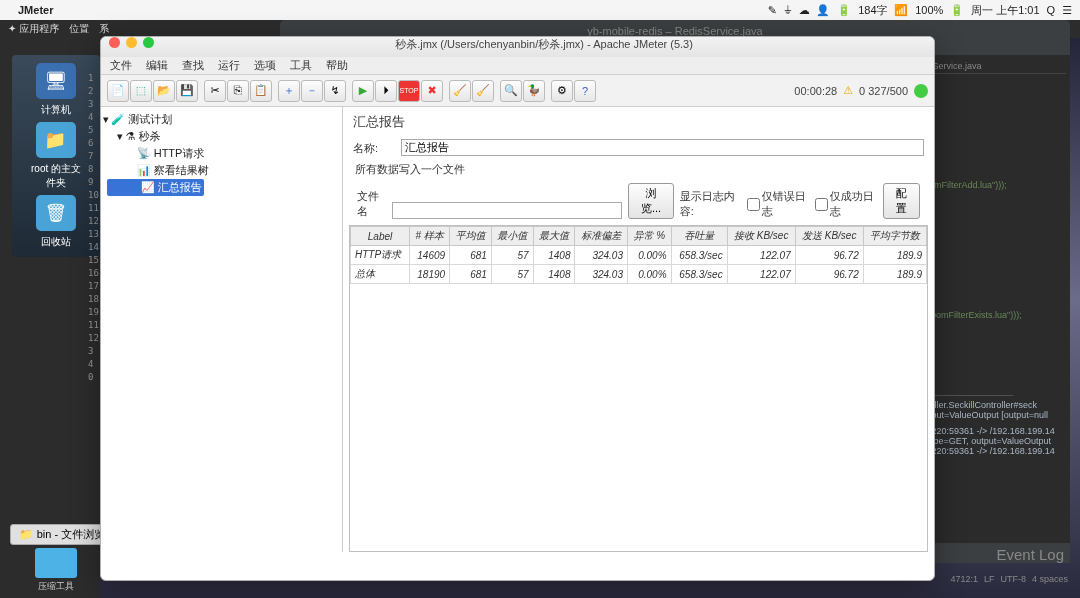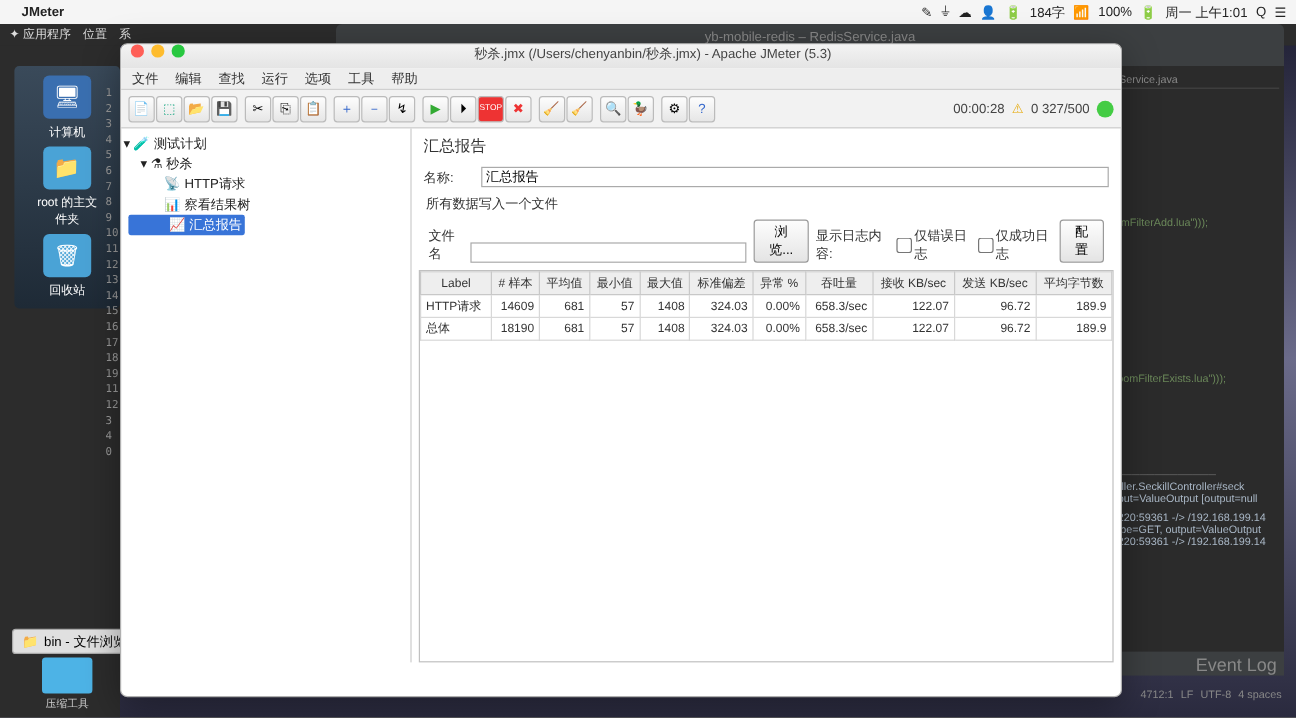--- a/index.html
+++ b/index.html
@@ -40,21 +40,21 @@
 .jm-main .heading { padding:6px 10px; font-size:13px; color:#333; }
 .formrow { display:flex; align-items:flex-end; padding:2px 10px; gap:6px; }
 .formrow label { width:42px; }
 .formrow input[type=text] { flex:1; border:1px solid #aaa; height:17px; font-size:11px; padding:0 3px; }
 .section-sub { padding:4px 12px; font-size:11px; color:#333; }
 .file-row { display:flex; align-items:flex-end; gap:6px; padding:2px 14px; }
 .file-row input[type=text] { width:260px; border:1px solid #aaa; height:17px; }
 .file-row .chklabel { display:flex; align-items:center; gap:2px; }
 .btn { border:1px solid #999; background:linear-gradient(#fdfdfd,#e4e4e4); border-radius:3px; padding:2px 8px; font-size:11px; cursor:pointer; }
 .tbl-wrap { margin:4px 6px 0 6px; border:1px solid #c0c0c0; flex:1; overflow:auto; background:#fff; }
-table { width:100%; border-collapse:collapse; font-size:10px; }
+table { width:100%; border-collapse:collapse; font-size:10px;font-style:italic; }
 th { background:#eee; border:1px solid #c8c8c8; padding:2px 4px; font-weight:normal; color:#333; }
 td { border:1px solid #d8d8d8; padding:2px 4px; text-align:right; }
 td:first-child { text-align:left; }
 .jm-footer { height:28px; border-top:1px solid #ccc; display:flex; align-items:center; justify-content:center; gap:10px; font-size:11px; }
 .bin-task { position:absolute; left:10px; bottom:53px; background:#e0e0e0; border:1px solid #aaa; border-radius:3px; padding:2px 8px; font-size:11px; display:flex; align-items:center; gap:4px; z-index:6; }
 .folder-dock { position:absolute; left:35px; bottom:5px; text-align:center; font-size:9px; color:#ccc; z-index:6; }
 .folder-dock .f { width:42px; height:30px; background:#4db3e6; border-radius:3px; margin-bottom:2px; }
 .gnome-top { position:absolute; top:20px; left:0; right:0; height:18px; background:#2c2c2c; color:#ddd; font-size:10px; display:flex; align-items:center; padding:0 8px; z-index:3; gap:10px; }
 .linenum { position:absolute; top:72px; left:88px; width:14px; font-family:monospace; font-size:9px; color:#999; z-index:3; line-height:13px; }
 </style>

